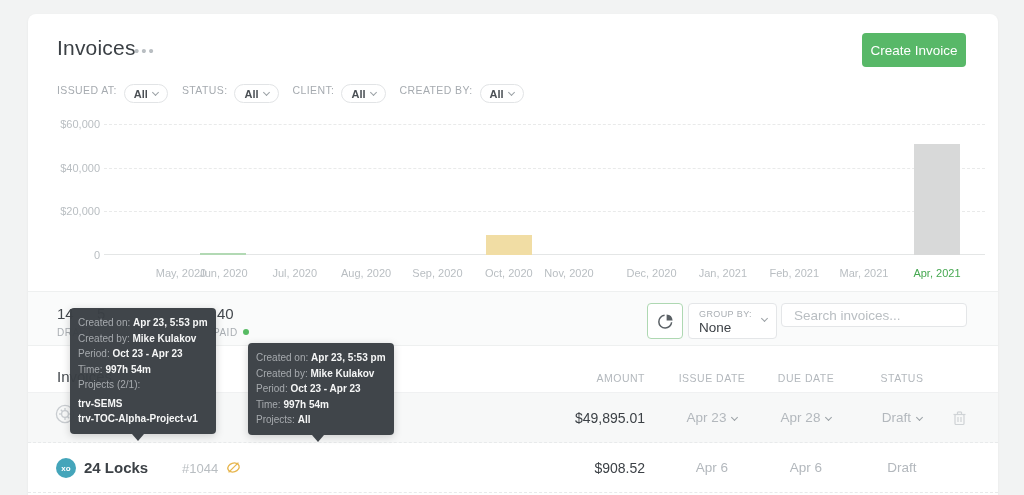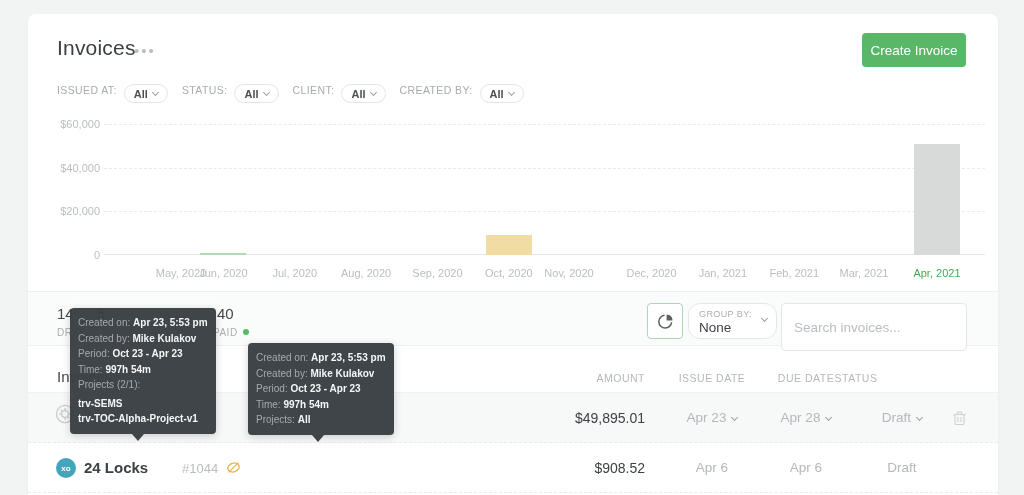--- a/index.html
+++ b/index.html
@@ -33,25 +33,25 @@
 
   
   #strip { position:absolute; left:28px; top:291px; width:970px; height:55px; background:#fafbfb;
            border-top:1px solid #eef0f0; border-bottom:1px solid #eef0f0; }
   .stat-val { position:absolute; top:13px; font-size:15px; color:#43484d; }
   .stat-lab { position:absolute; top:35px; font-size:10px; color:#a9aeb3; letter-spacing:.5px; }
   .dot-green { display:inline-block; width:6px; height:6px; border-radius:50%; background:#57bb63; margin-left:5px; vertical-align:1px; }
   .pie-btn { position:absolute; left:619px; top:11px; width:36px; height:36px; background:#fff;
              border:1px solid #aed8b2; border-radius:4px; display:flex; align-items:center; justify-content:center; cursor:pointer; }
   .groupby { position:absolute; left:660px; top:11px; width:89px; height:36px; background:#fff;
-             border:1px solid #e4e6e8; border-radius:12px; padding:5px 8px 0 10px; cursor:pointer; }
+             border:1px solid #e4e6e8; border-radius:4px; padding:5px 8px 0 10px; cursor:pointer; }
   .gb-label { font-size:9px; color:#a9aeb3; letter-spacing:.4px; }
   .gb-value { font-size:13.5px; color:#3c4146; margin-top:1px; }
   .gb-chev { position:absolute; right:9px; top:15px; }
-  .search { position:absolute; left:753px; top:11px; width:186px; height:48px; border:1px solid #e4e6e8;
+  .search { position:absolute; left:753px; top:11px; width:186px; height:24px; border:1px solid #e4e6e8;
             border-radius:4px; padding:0 12px; font-size:13.5px; color:#3c4146; outline:none; background:#fff; }
   .search::placeholder { color:#b9bec2; }
 
   
   #thead { position:absolute; left:28px; top:362px; width:970px; height:31px; border-bottom:1px solid #f0f1f2; }
   .th { position:absolute; top:10px; font-size:10.5px; color:#b3b8bd; letter-spacing:.5px; }
   .tbl-title { position:absolute; left:29px; top:6px; font-size:15px; color:#43484d; }
   .row { position:absolute; left:28px; width:970px; height:50px; border-bottom:1px dashed #e8eaeb; }
   .cell { position:absolute; top:0; height:100%; display:flex; align-items:center; }
   .c-amount { left:432px; width:185px; justify-content:flex-end; font-size:14px; font-weight:400; color:#3c4146; }
@@ -159,21 +159,21 @@
       <span class="chev gb-chev"></span>
     </div>
     <input class="search" type="text" placeholder="Search invoices..." style="">
   </div>
 
   <div id="thead">
     <span class="tbl-title">Invoices</span>
     <span class="th" style="left:432px;width:185px;text-align:right">AMOUNT</span>
     <span class="th" style="left:622px;width:124px;text-align:center">ISSUE DATE</span>
     <span class="th" style="left:716px;width:124px;text-align:center">DUE DATE</span>
-    <span class="th" style="left:766px;width:124px;text-align:center">STATUS</span>
+    <span class="th" style="left:812px;width:124px;text-align:center">STATUS</span>
   </div>
 
   <div class="row" style="top:393px;background:#f7f8f8">
     <svg style="position:absolute;left:27px;top:11px" width="20" height="20" viewBox="0 0 20 20">
       <circle cx="10" cy="10" r="8.6" fill="none" stroke="#c8ccd0" stroke-width="1.3"></circle>
       <circle cx="10" cy="10" r="3.4" fill="none" stroke="#c8ccd0" stroke-width="1.3"></circle>
       <g stroke="#c8ccd0" stroke-width="1.3">
         <line x1="10" y1="4" x2="10" y2="6.4"></line>
           <line x1="10" y1="13.6" x2="10" y2="16"></line>
         <line x1="4" y1="10" x2="6.4" y2="10"></line>

